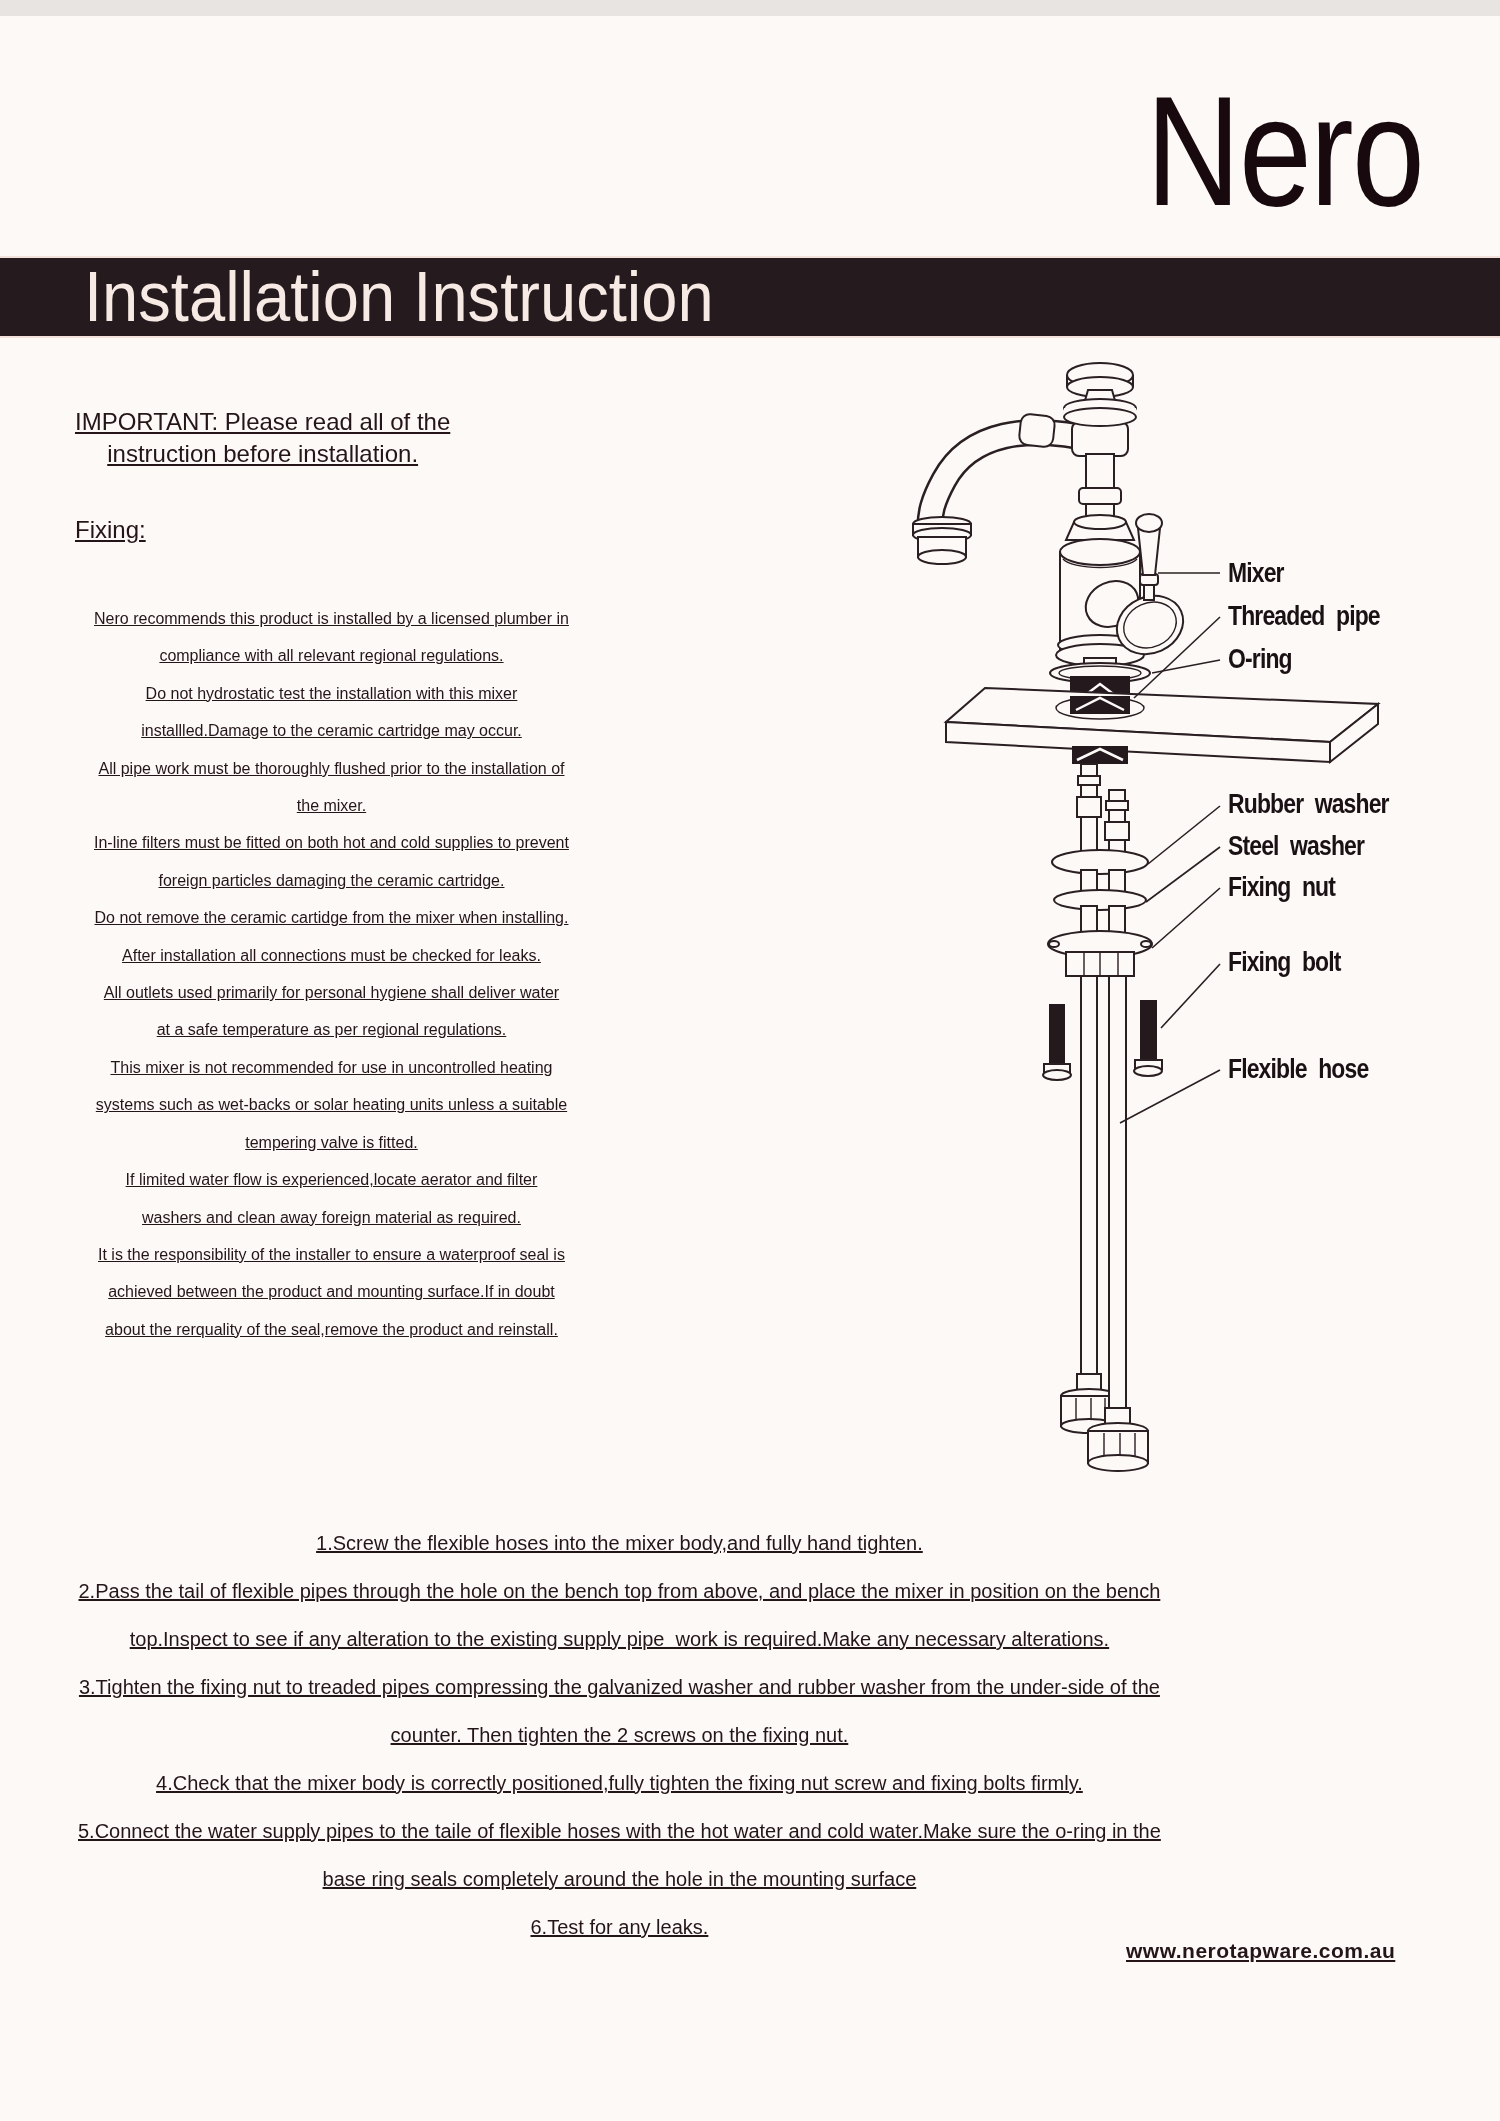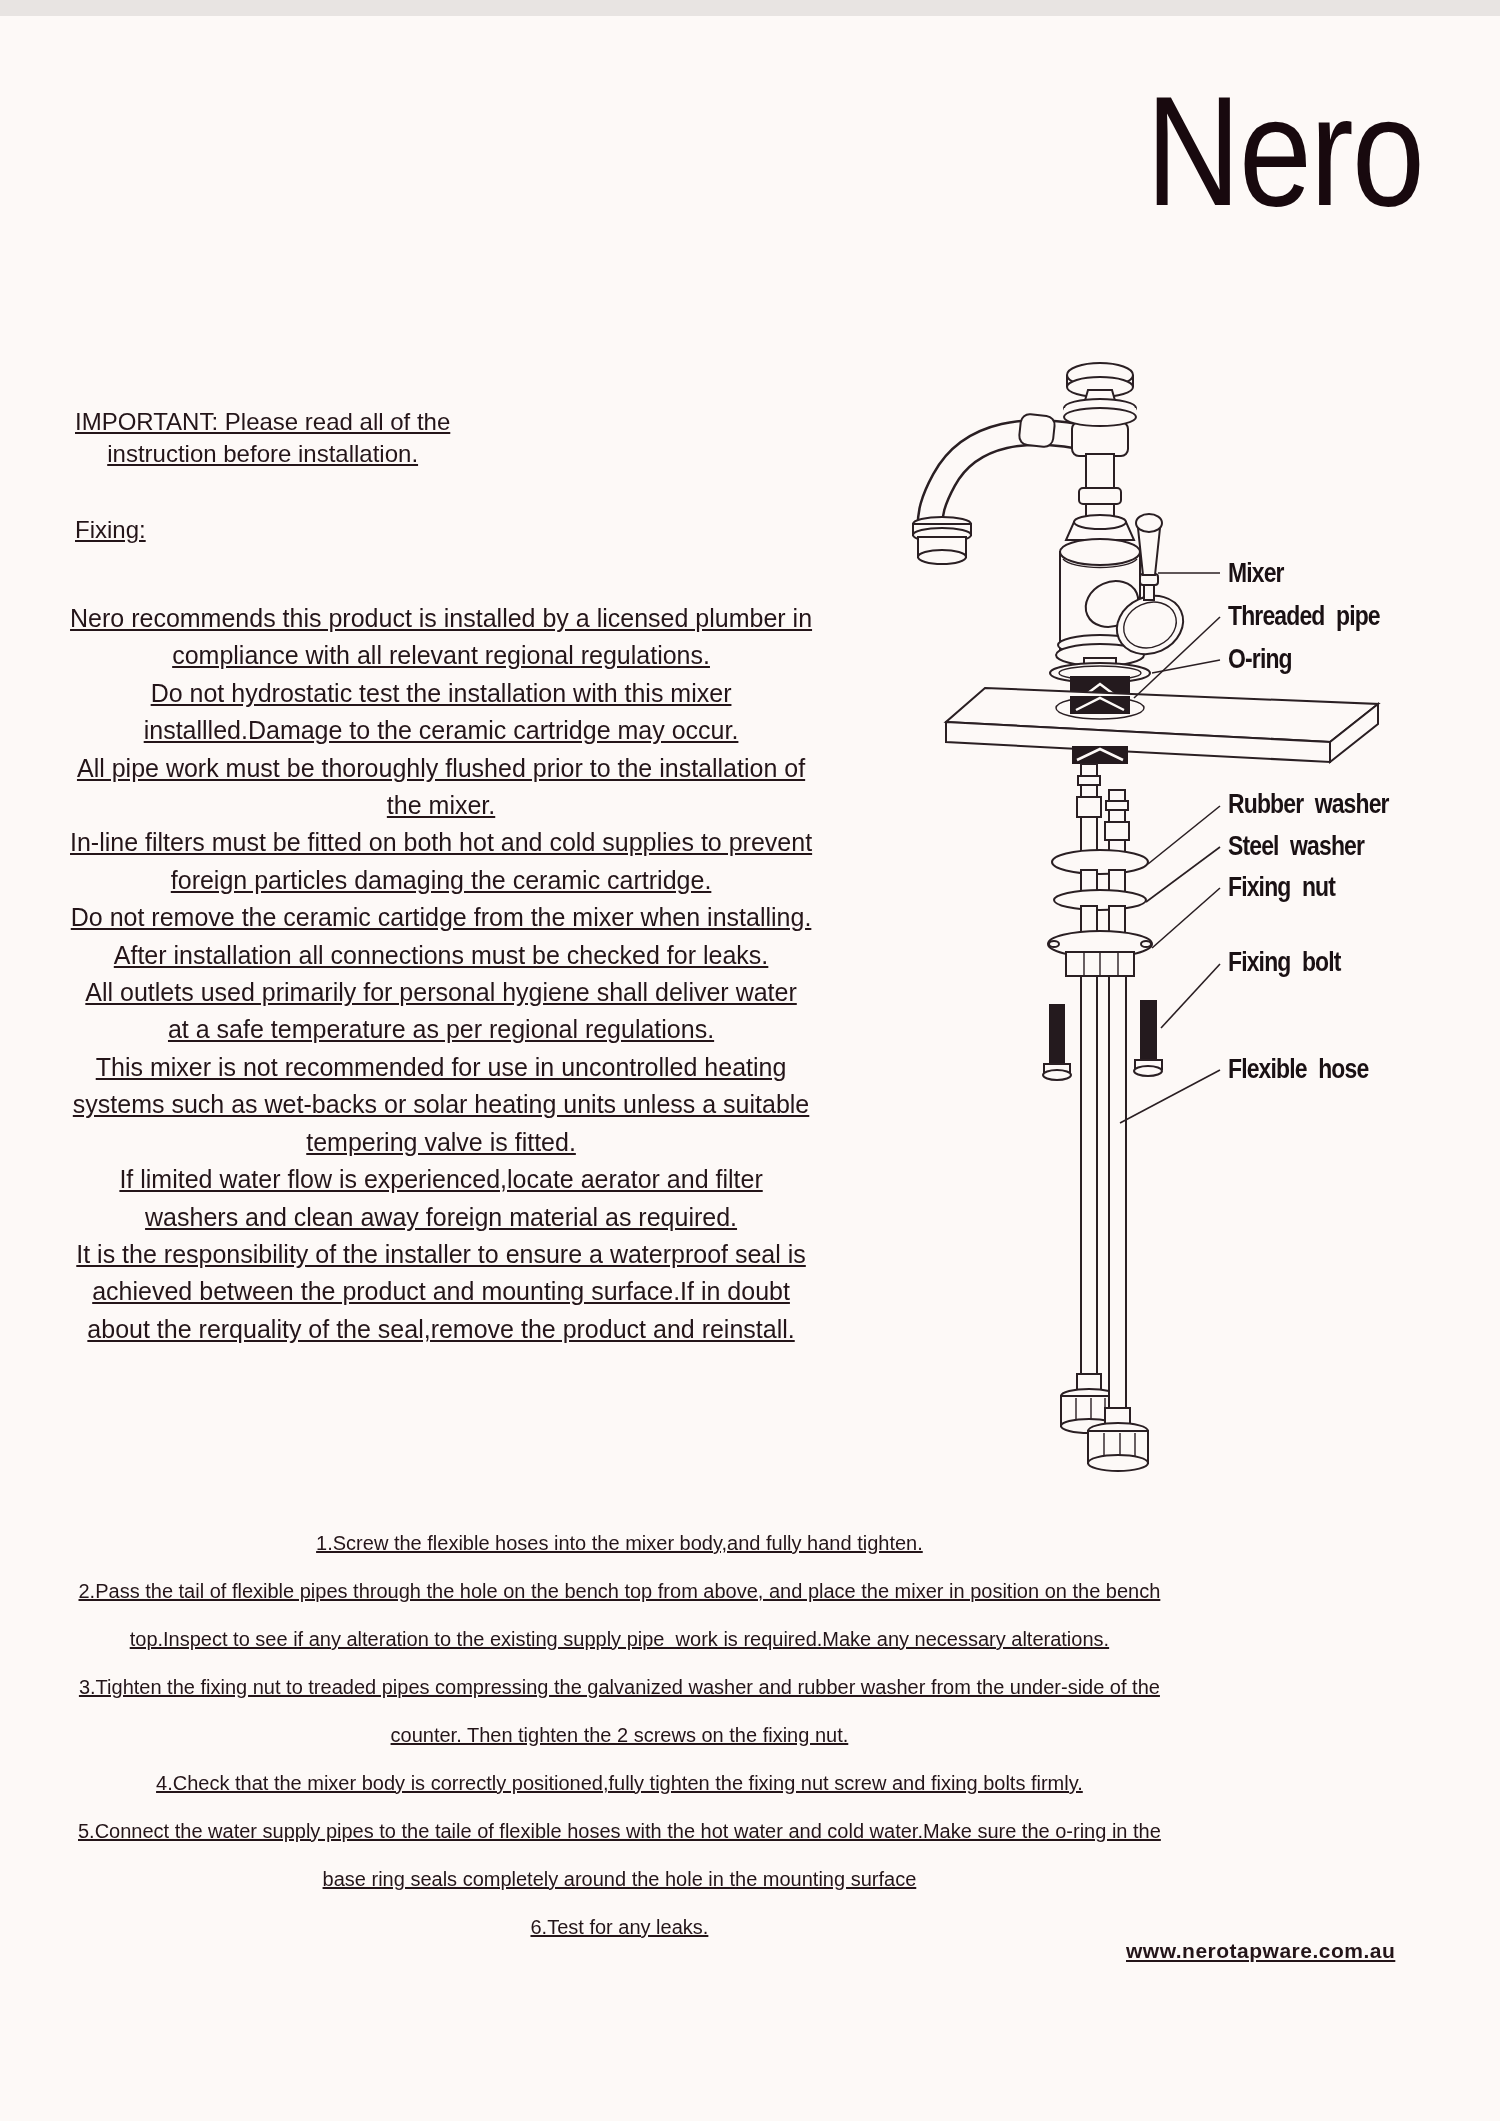--- a/index.html
+++ b/index.html
@@ -18,37 +18,40 @@
     background:#251a1d; border-top:2px solid #f3e2dc; border-bottom:2px solid #f3e2dc;
   }
   .banner-text {
     position:absolute; left:84px; top:0; height:78px; line-height:78px;
     font-size:70px; font-weight:400; color:#f7eae4; letter-spacing:0px;
     transform:scaleX(0.93); transform-origin:left center; white-space:pre;
   }
   .txt { position:absolute; white-space:pre;text-decoration:underline; }
   .important { left:75px; top:390px; font-size:24px; line-height:32px; }
   .general-heading { left:75px; top:500px; font-size:24px; }
-  .general-para { left:70px; top:584px; font-size:25px; line-height:37.4px; }
+  .general-para { left:94px; top:584px; font-size:16px; line-height:37.4px; }
   .steps { left:78px; top:1503px; font-size:20px; line-height:48px; }
   .footer-url { left:1126px; top:1923px; font-size:21px; font-weight:700; letter-spacing:0.5px; }
   .diagram-svg { position:absolute; left:850px; top:260px; width:650px; height:1240px; }
   .dlabel {
     position:absolute; left:1228px; font-size:27px; font-weight:700;
     letter-spacing:-1px; word-spacing:7px; white-space:pre; color:#1a1114;
     transform:scaleX(0.85); transform-origin:left center; line-height:27px;
   }
 </style>
 </head>
 <body>
 
 <div class="page">
 
   <div class="brand-logo">Nero</div>
 
+  <div class="banner">
+    <div class="banner-text">Installation Instruction</div>
+  </div>
 
   <div class="txt important">IMPORTANT: Please read all of the
 instruction before installation.</div>
 
   <div class="txt general-heading">Fixing:</div>
 
   <div class="txt general-para">Nero recommends this product is installed by a licensed plumber in
 compliance with all relevant regional regulations.
 Do not hydrostatic test the installation with this mixer
 installled.Damage to the ceramic cartridge may occur.

